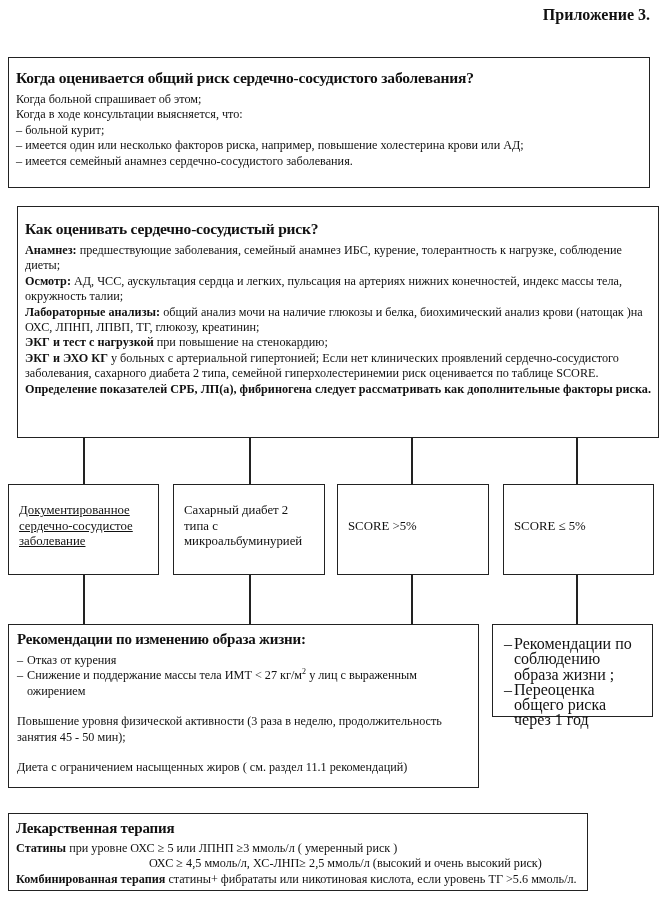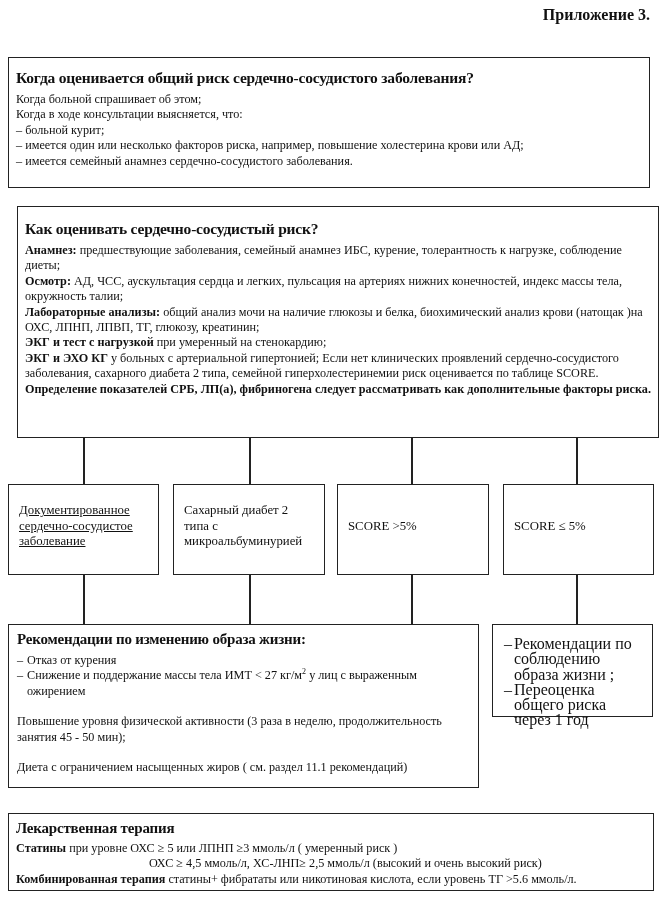--- a/index.html
+++ b/index.html
@@ -15,21 +15,21 @@
   .box1 .h { margin-bottom:5px; }
   .box2 { left:8px; top:206px; width:642px; height:232px; padding:13px 7px 0 7px;margin-left:9px; }
   .box2 .h { margin-bottom:5px; }
   .cat { top:484px; height:91px; display:flex; align-items:center; padding:0 10px 6px 10px; font-size:12.8px; line-height:15.5px; }
   .life { left:8px; top:624px; width:471px; height:164px; padding:6px 8px 0 8px; }
   .life .h { font-size:15px; margin-bottom:5px; }
   .life ul, .rbox ul { list-style:none; margin:0; padding:0; }
   .life li, .rbox li { position:relative; padding-left:10px; }
   .life li::before, .rbox li::before { content:"–"; position:absolute; left:0; }
   .rbox { left:492px; top:624px; width:161px; height:93px; padding:11px 6px 0 11px; font-size:16px; line-height:15.3px; }
-  .drug { left:8px; top:813px; width:646px; height:78px; padding:6px 7px 0 7px; }
+  .drug { left:8px; top:813px; width:580px; height:78px; padding:6px 7px 0 7px; }
   .drug .h { font-size:15px; margin-bottom:4px; }
   .indent { padding-left:133px; }
   sup { font-size:8px; vertical-align:super; line-height:0; }
 </style>
 </head>
 <body>
 
 <div class="appendix">Приложение 3.</div>
 
 <div class="box box1">
@@ -39,21 +39,21 @@
   <div class="t">– больной курит;</div>
   <div class="t">– имеется один или несколько факторов риска, например, повышение холестерина крови или АД;</div>
   <div class="t">– имеется семейный анамнез сердечно-сосудистого заболевания.</div>
 </div>
 
 <div class="box box2">
   <div class="h">Как оценивать сердечно-сосудистый риск?</div>
   <div class="t"><span class="b">Анамнез:</span><span> предшествующие заболевания, семейный анамнез ИБС, курение, толерантность к нагрузке, соблюдение диеты;</span></div>
   <div class="t"><span class="b">Осмотр:</span><span> АД, ЧСС, аускультация сердца и легких, пульсация на артериях нижних конечностей, индекс массы тела, окружность талии;</span></div>
   <div class="t"><span class="b">Лабораторные анализы:</span><span> общий анализ мочи на наличие глюкозы и белка, биохимический анализ крови (натощак )на ОХС, ЛПНП, ЛПВП, ТГ, глюкозу, креатинин;</span></div>
-  <div class="t"><span class="b">ЭКГ и тест с нагрузкой</span><span> при умеренный на стенокардию;</span></div>
+  <div class="t"><span class="b">ЭКГ и тест с нагрузкой</span><span> при повышение на стенокардию;</span></div>
   <div class="t"><span class="b">ЭКГ и ЭХО КГ</span><span> у больных с артериальной  гипертонией;   Если нет клинических проявлений  сердечно-сосудистого  заболевания, сахарного диабета 2 типа, семейной гиперхолестеринемии  риск оценивается по таблице SCORE.</span></div>
   <div class="t"><span class="b">Определение показателей  СРБ, ЛП(а), фибриногена следует рассматривать как дополнительные факторы риска.</span><span></span></div>
 </div>
 
 <div class="vline" style="left:83px; top:438px; height:46px;"></div>
 <div class="vline" style="left:249px; top:438px; height:46px;"></div>
 <div class="vline" style="left:411px; top:438px; height:46px;"></div>
 <div class="vline" style="left:576px; top:438px; height:46px;"></div>
 
 <div class="box cat" style="left:8px; width:151px;text-decoration:underline;">

